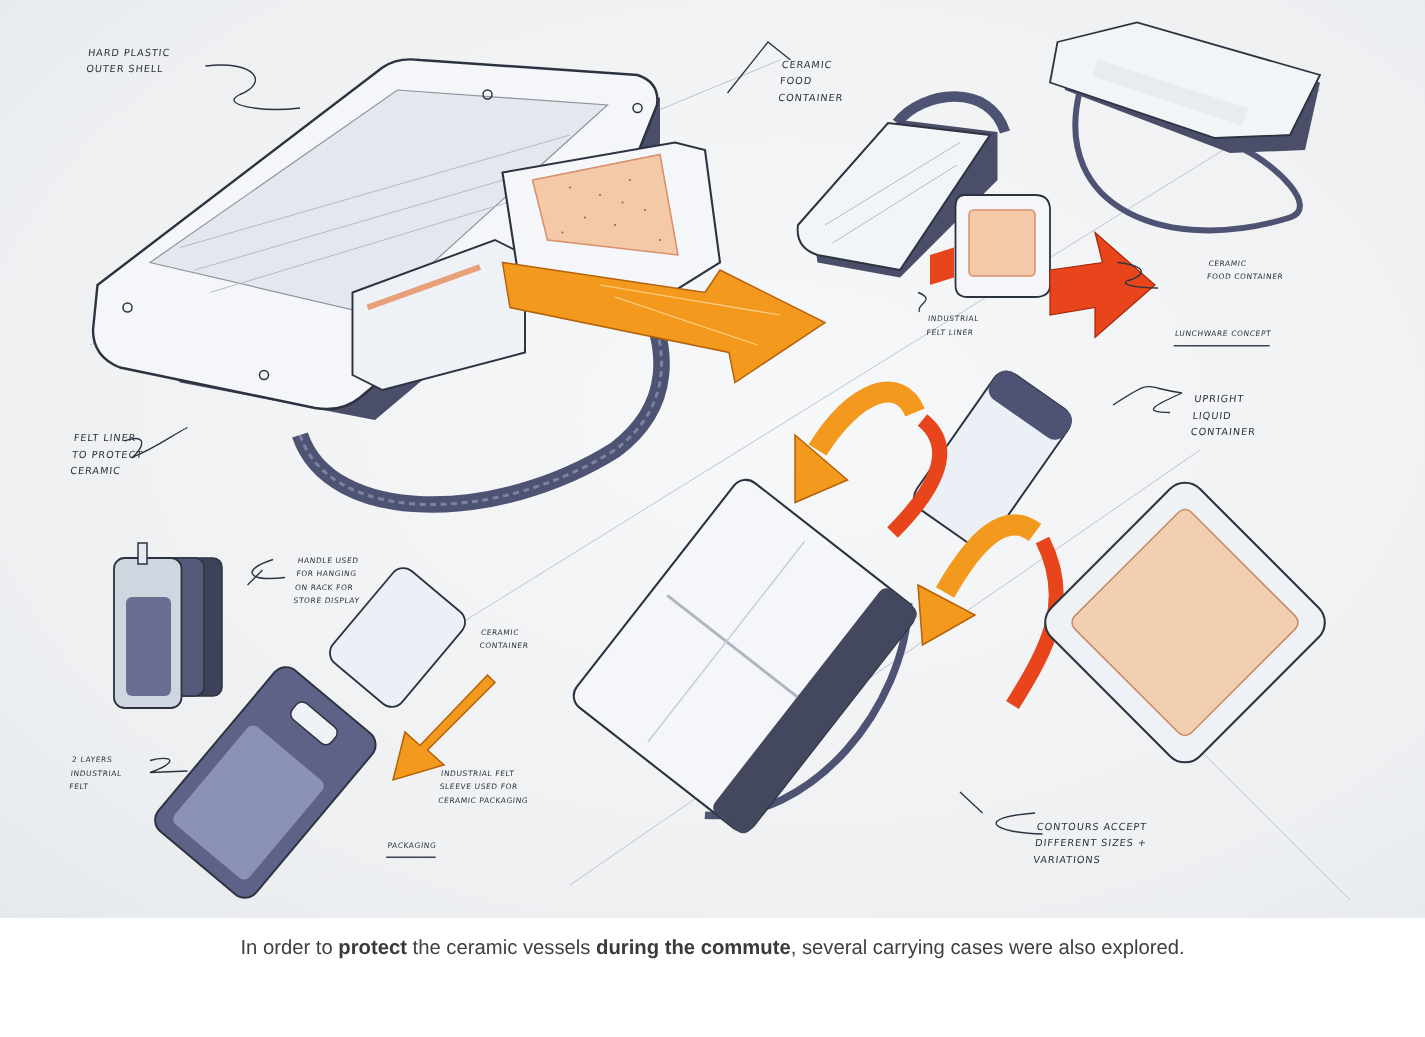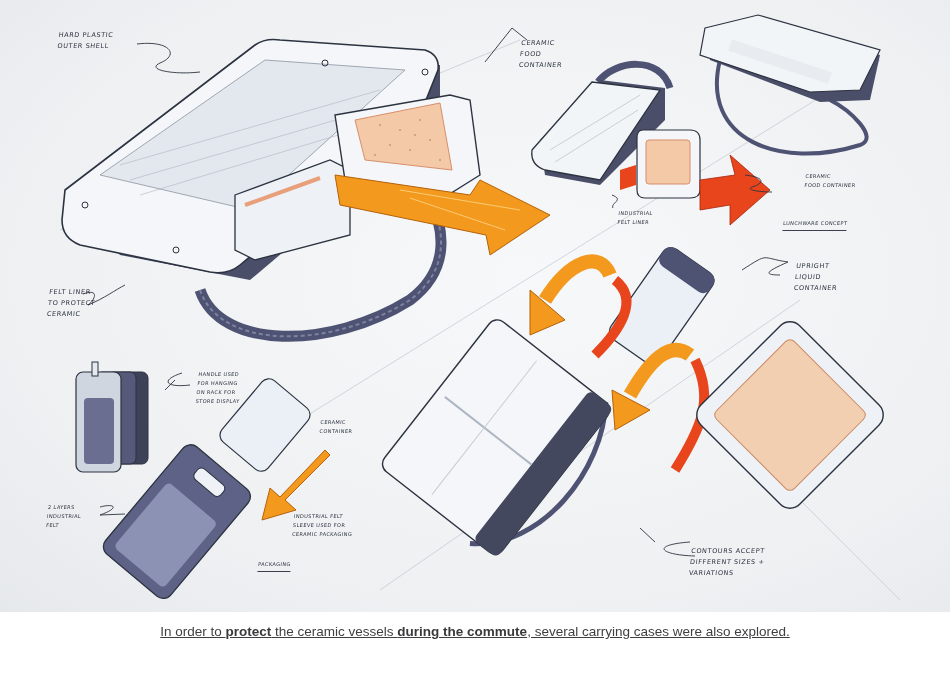--- a/index.html
+++ b/index.html
@@ -6,21 +6,21 @@
   body { width:950px; height:691px; background:#ffffff; overflow:hidden; position:relative; font-family:"Liberation Sans", sans-serif; }
   .sheet { position:absolute; left:0; top:0; width:950px; height:612px;
     background: radial-gradient(ellipse at 55% 45%, #f7f8f9 0%, #eef0f2 70%, #e6e9ec 100%); overflow:hidden; }
   .sheet svg { position:absolute; left:0; top:0; }
   .note { position:absolute; font-family:"DejaVu Sans", sans-serif; font-size:6.5px; letter-spacing:0.6px;
     color:#2c3340; text-transform:uppercase; line-height:11px; white-space:pre-line; transform:skewX(-6deg); }
   .note.small { font-size:5px; line-height:9px; letter-spacing:0.4px; }
   .note.underlined { border-bottom:1px solid #3a4050; padding-bottom:2px; }
   .caption { position:absolute; left:0; top:612px; width:950px; height:79px; background:#ffffff; }
   .caption p { margin:0; position:absolute; top:12px; left:0; width:950px; text-align:center;
-    font-family:"Liberation Sans", sans-serif; font-size:13.5px; color:#3f3f42;text-decoration:underline; }
+    font-family:"Liberation Sans", sans-serif; font-size:13.5px; color:#3f3f42; }
   .caption b { font-weight:bold; color:#3a3a3d; }
 </style>
 </head>
 <body>
 
 <div class="sheet">
   <svg width="950" height="612" viewBox="0 0 950 612">
 
     <g stroke="#b9c0c8" stroke-width="0.6" fill="none">
       <line x1="60" y1="230" x2="520" y2="40"></line>

